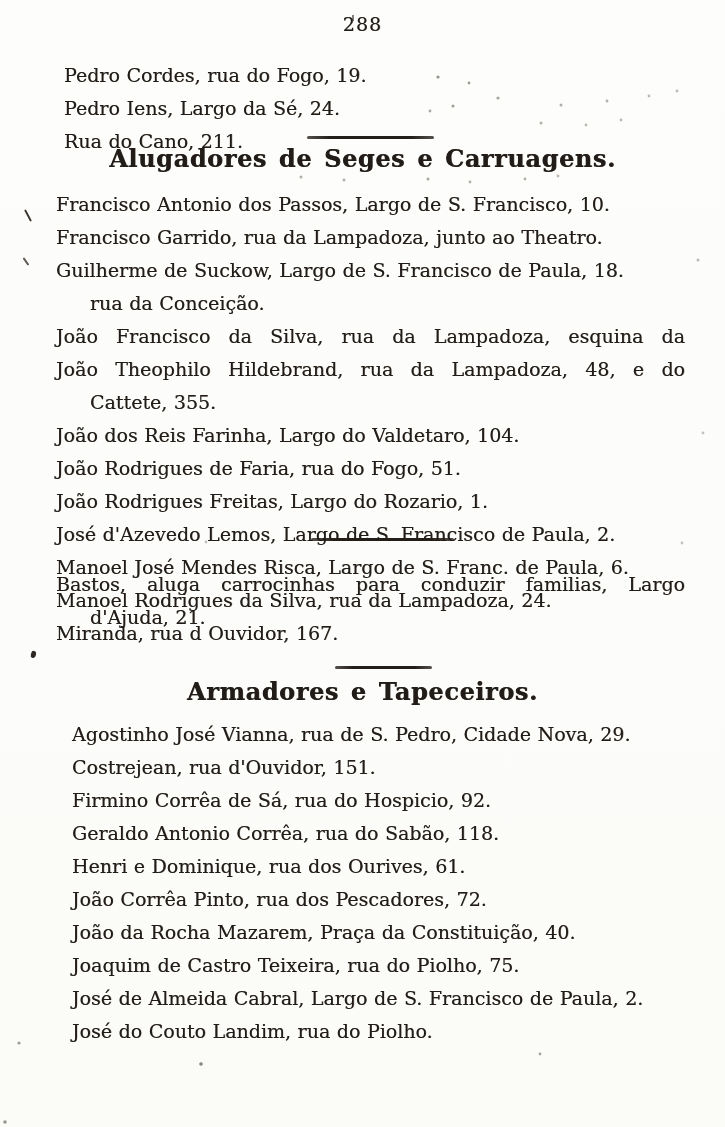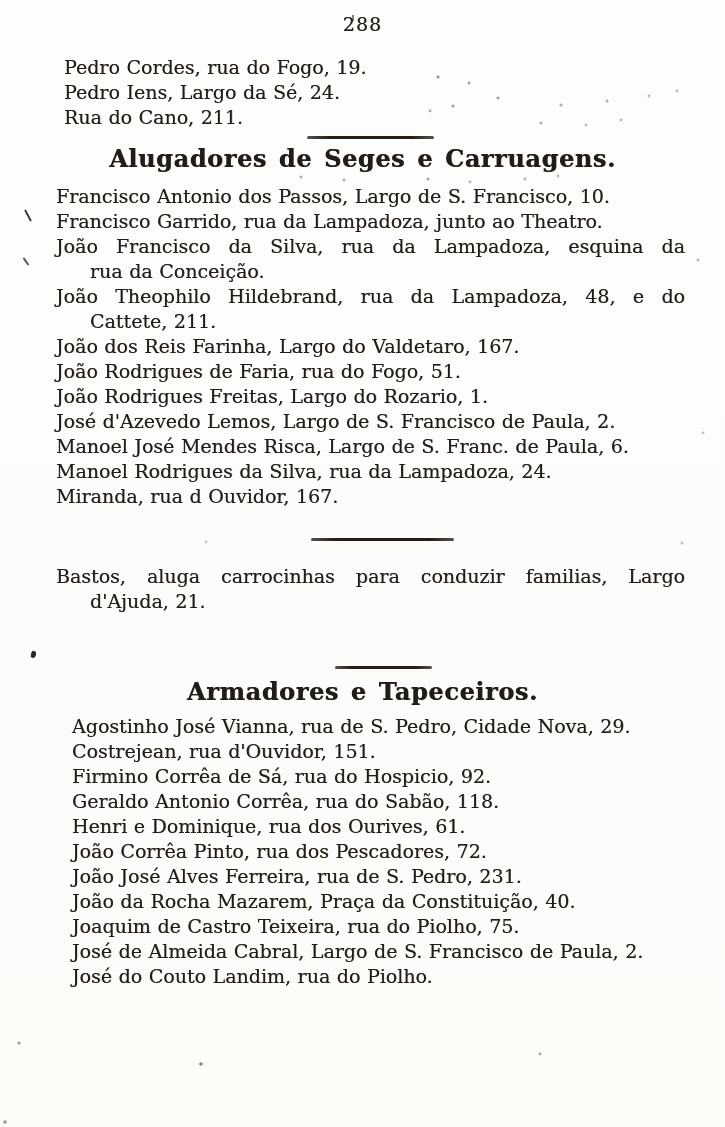--- a/index.html
+++ b/index.html
@@ -39,21 +39,21 @@
   .heading-1 { top: 146px; }
   .heading-2 { top: 679px; }
   .rule {
     height: 3px;
     background: linear-gradient(90deg, rgba(30,24,18,.75), #241e18 18%, #241e18 82%, rgba(30,24,18,.75));
     border-radius: 2px;
   }
   .rule-1 { top: 136px; left: 307px; width: 127px; }
   .rule-2 { top: 538px; left: 311px; width: 143px; }
   .rule-3 { top: 666px; left: 335px; width: 97px;  }
-  .line { display: block; }
+  .line { display: block; margin-top: 8px; }
   .line.cont { padding-left: 34px; }
   .line.stretch { text-align: justify; text-align-last: justify; }
   
   .speckles {
     top: 0; left: 0; width: 2px; height: 2px;
     background: transparent; border-radius: 50%;
     box-shadow:
       437px 76px 0 0.6px rgba(70,60,48,.55),
       468px 82px 0 0.4px rgba(70,60,48,.5),
       497px 97px 0 0.6px rgba(70,60,48,.45),
@@ -110,29 +110,32 @@
   <div class="abs heading heading-1">Alugadores de Seges e Carruagens.</div>
 
   <div class="abs block entries-1">
       <div class="entry">
         <span class="line">Francisco Antonio dos Passos, Largo de S. Francisco, 10.</span>
       </div>
       <div class="entry">
         <span class="line">Francisco Garrido, rua da Lampadoza, junto ao Theatro.</span>
       </div>
       <div class="entry">
+        <span class="line">Guilherme de Suckow, Largo de S. Francisco de Paula, 18.</span>
+      </div>
+      <div class="entry">
+        <span class="line cont">rua da Conceição.</span>
         <span class="line stretch">João Francisco da Silva, rua da Lampadoza, esquina da</span>
-        <span class="line cont">rua da Conceição.</span>
       </div>
       <div class="entry">
         <span class="line stretch">João Theophilo Hildebrand, rua da Lampadoza, 48, e do</span>
-        <span class="line cont">Cattete, 211.</span>
-      </div>
-      <div class="entry">
-        <span class="line">João dos Reis Farinha, Largo do Valdetaro, 167.</span>
+        <span class="line cont">Cattete, 355.</span>
+      </div>
+      <div class="entry">
+        <span class="line">João dos Reis Farinha, Largo do Valdetaro, 104.</span>
       </div>
       <div class="entry">
         <span class="line">João Rodrigues de Faria, rua do Fogo, 51.</span>
       </div>
       <div class="entry">
         <span class="line">João Rodrigues Freitas, Largo do Rozario, 1.</span>
       </div>
       <div class="entry">
         <span class="line">José d'Azevedo Lemos, Largo de S. Francisco de Paula, 2.</span>
       </div>
@@ -171,23 +174,20 @@
         <span class="line">Firmino Corrêa de Sá, rua do Hospicio, 92.</span>
       </div>
       <div class="entry">
         <span class="line">Geraldo Antonio Corrêa, rua do Sabão, 118.</span>
       </div>
       <div class="entry">
         <span class="line">Henri e Dominique, rua dos Ourives, 61.</span>
       </div>
       <div class="entry">
         <span class="line">João Corrêa Pinto, rua dos Pescadores, 72.</span>
-      </div>
-      <div class="entry">
-        <span class="line">João José Alves Ferreira, rua de S. Pedro, 231.</span>
       </div>
       <div class="entry">
         <span class="line">João da Rocha Mazarem, Praça da Constituição, 40.</span>
       </div>
       <div class="entry">
         <span class="line">Joaquim de Castro Teixeira, rua do Piolho, 75.</span>
       </div>
       <div class="entry">
         <span class="line">José de Almeida Cabral, Largo de S. Francisco de Paula, 2.</span>
       </div>

